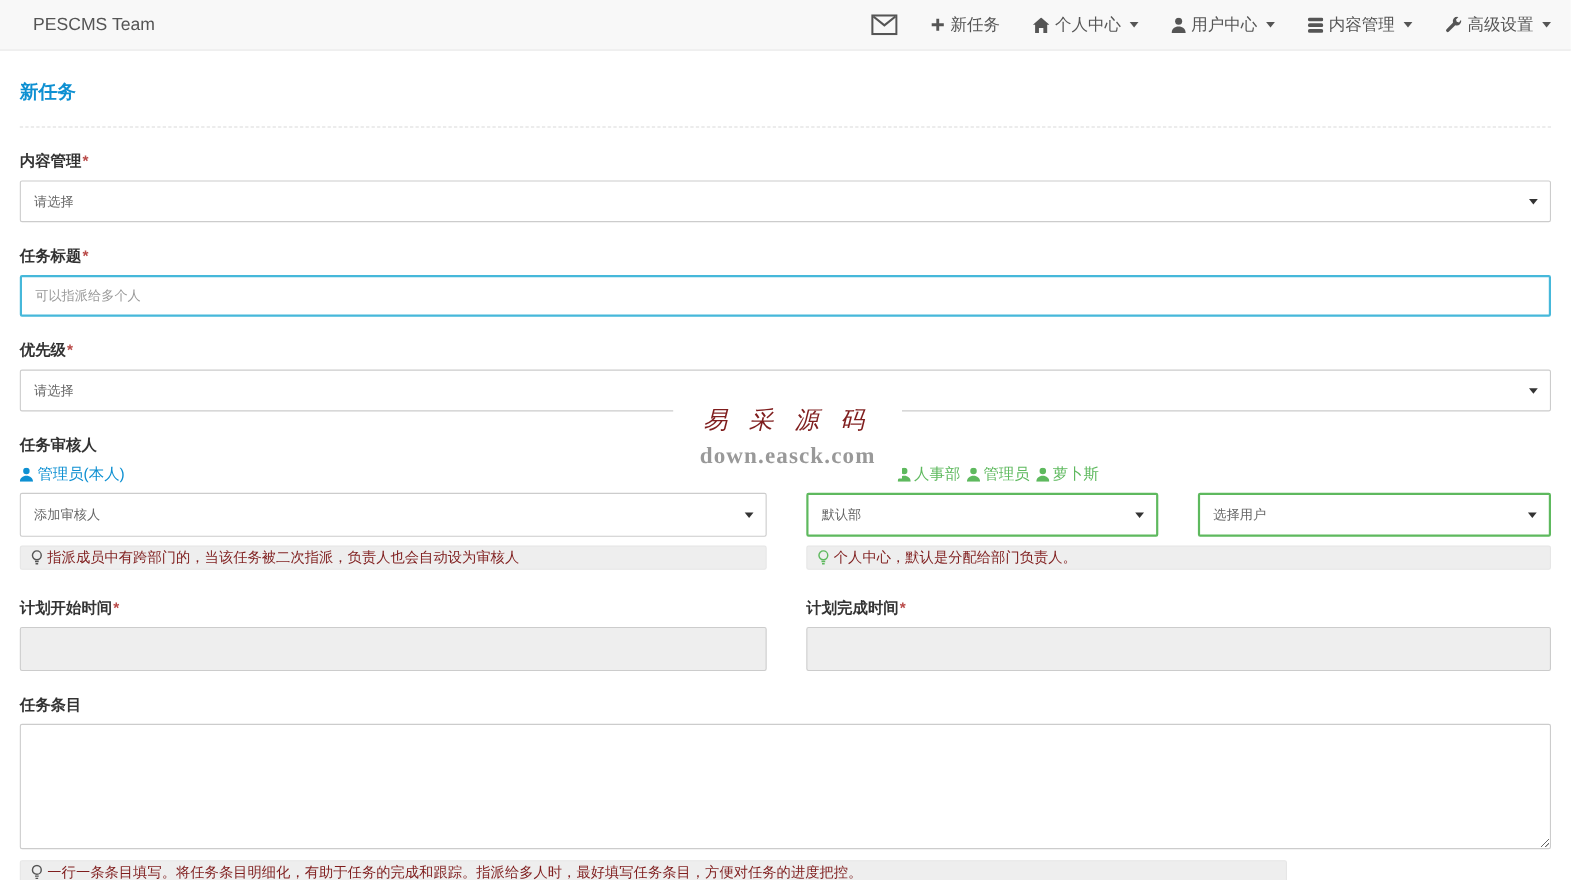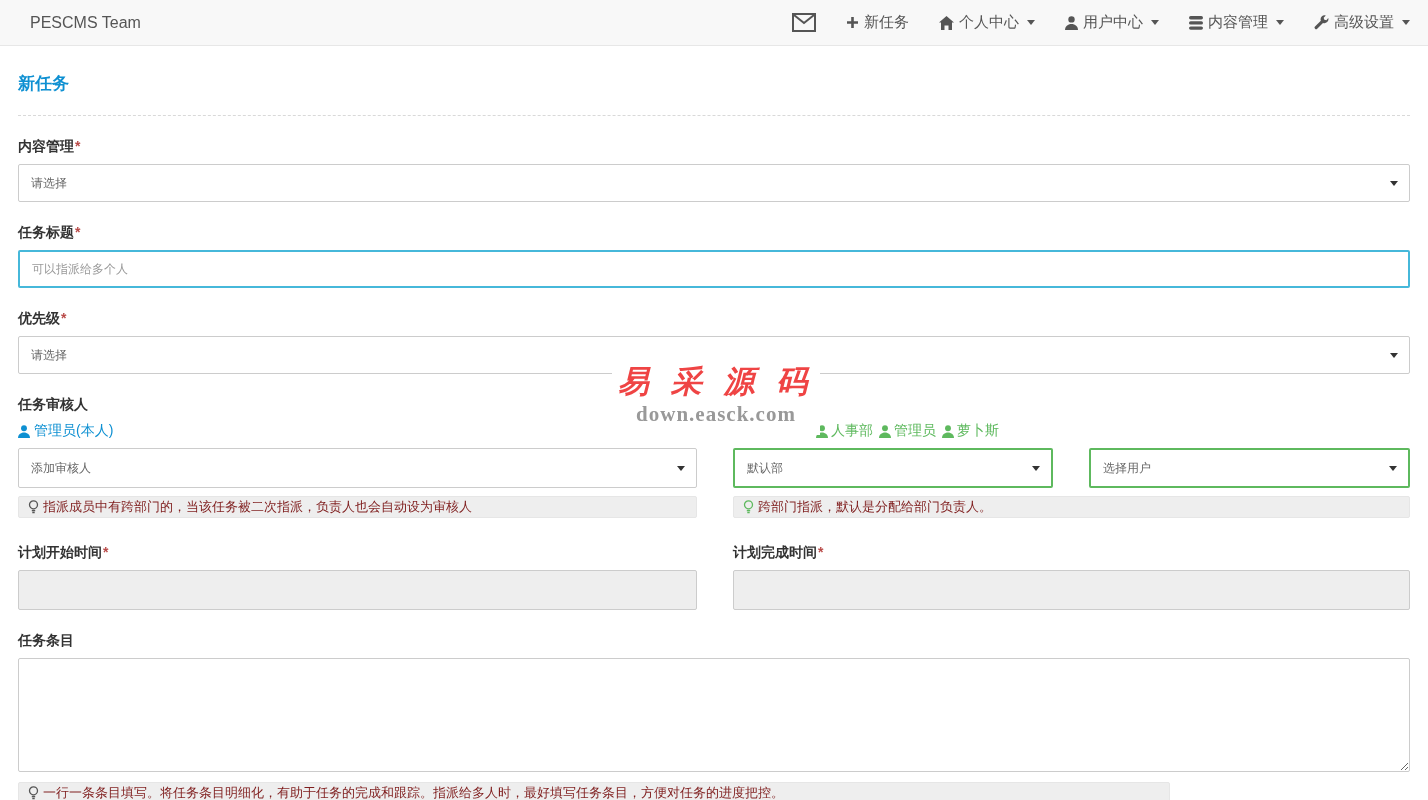--- a/index.html
+++ b/index.html
@@ -53,22 +53,22 @@
   .date-col-a { width:679px; }
   .date-col-b { width:677px; margin-left:36px; }
 
   .task-items-textarea { width:1392px; height:114px; border:1px solid #ccc; border-radius:2px;
     resize:both; font-family:inherit; font-size:15px; padding:8px 12px; color:#555; display:block; }
   .help-full { width:1152px; margin-top:10px; }
 
   
   .watermark { position:absolute; left:612px; top:363px; width:208px; height:72px;
     background:#fff; z-index:60; text-align:center; pointer-events:none; }
-  .wm-title { font-family:"Liberation Serif","DejaVu Serif",serif; font-weight:bold; font-style:italic;
-    color:#ef4444; font-size:31px; letter-spacing:7px; line-height:38px; white-space:nowrap; }
+  .wm-title { font-family:"Liberation Serif","DejaVu Serif",serif; font-weight:normal; font-style:italic;
+    color:#7f1d1d; font-size:22px; letter-spacing:7px; line-height:38px; white-space:nowrap; }
   .wm-domain { font-family:"Liberation Serif","DejaVu Serif",serif; font-weight:bold;
     color:#999; font-size:21px; letter-spacing:1px; line-height:26px; }
 </style>
 </head>
 <body>
 
 <div class="navbar">
   <div class="brand">PESCMS Team</div>
   <div class="nav-right">
     <div class="nav-item">
@@ -220,21 +220,21 @@
             <circle cx="5.5" cy="4.8" r="4" fill="none" stroke="#555" stroke-width="1.3"></circle>
             <path d="M3.8 10.5h3.4M4.3 12.5h2.4" stroke="#555" stroke-width="1.3"></path>
           </svg>
         <span>指派成员中有跨部门的，当该任务被二次指派，负责人也会自动设为审核人</span>
       </div>
       <div class="help-bar help-b">
         <svg width="11" height="15" viewBox="0 0 11 15">
             <circle cx="5.5" cy="4.8" r="4" fill="none" stroke="#5eb95e" stroke-width="1.3"></circle>
             <path d="M3.8 10.5h3.4M4.3 12.5h2.4" stroke="#5eb95e" stroke-width="1.3"></path>
           </svg>
-        <span>跨部门指派，默认是分配给部门负责人。</span>
+        <span>个人中心，默认是分配给部门负责人。</span>
       </div>
     </div>
   </div>
 
   <div class="row2">
     <div class="date-col-a">
       <div class="form-label">
         <span>计划开始时间</span><span class="required">*</span>
       </div>
       <div class="date-input"></div>

